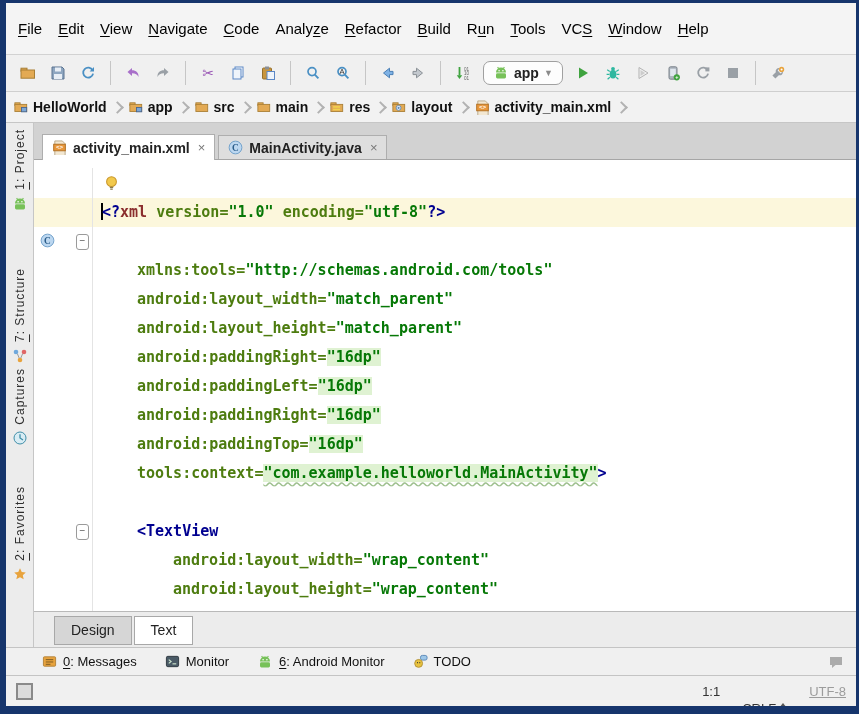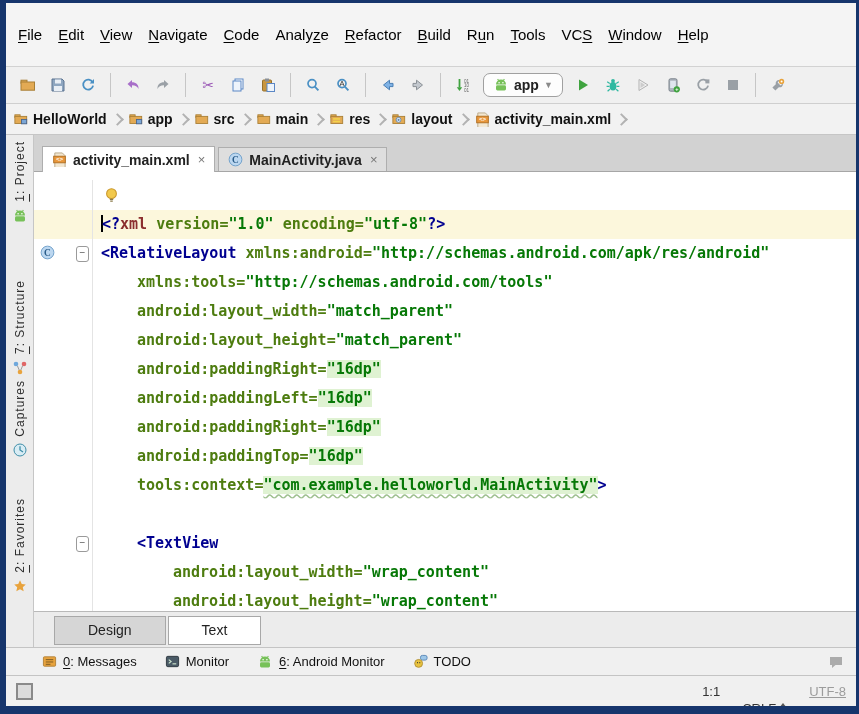--- a/index.html
+++ b/index.html
@@ -4,21 +4,21 @@
 <style>
   html,body{margin:0;padding:0;background:#fff;}
   body{width:859px;height:714px;font-family:"Liberation Sans",sans-serif;-webkit-font-smoothing:antialiased;}
   .window{box-sizing:border-box;width:859px;height:714px;border:solid #16356c;border-width:3px 3px 8px 6px;
           display:flex;flex-direction:column;background:#f0f0f0;overflow:hidden;}
   
   .titlebar{height:26px;flex:0 0 26px;background:linear-gradient(#dfeafb,#b6cde9);display:flex;align-items:center;
             padding:0 6px;gap:6px;border-bottom:1px solid #8fa8c8;overflow:hidden;white-space:nowrap;}
   .title-text{font-size:13px;font-weight:bold;color:#101010;}
   
-  .menubar{height:27px;flex:0 0 27px;background:#f4f4f4;display:flex;align-items:center;padding:18px 4px;
+  .menubar{height:27px;flex:0 0 27px;background:#f4f4f4;display:flex;align-items:center;padding:12px 4px;
            border-bottom:1px solid #d2d2d2;}
   .menu-item{font-size:15px;padding:2px 8px;color:#000;cursor:default;}
   
   .toolbar{height:36px;flex:0 0 36px;display:flex;align-items:center;padding:0 8px;background:#f0f0f0;
            border-bottom:1px solid #cfcfcf;gap:2px;}
   .tb-btn{width:28px;height:28px;display:flex;align-items:center;justify-content:center;border:0;background:transparent;padding:0;}
   .tb-sep{width:1px;height:24px;background:#c6c6c6;margin:0 6px;}
   .combo{display:flex;align-items:center;gap:5px;border:1px solid #a0a0a0;border-radius:7px;background:#fdfdfd;
          padding:1px 9px;height:24px;box-sizing:border-box;font-size:14px;font-weight:bold;color:#222;margin:0 4px;}
   .combo .arrow{color:#8a8a8a;font-size:9px;}
@@ -54,21 +54,21 @@
         background:#fff;color:#555;font-size:10px;line-height:12px;text-align:center;font-weight:normal;font-family:"Liberation Sans",sans-serif;}
   .cicon{position:absolute;left:6px;top:6px;line-height:0;}
   .codeline{padding-left:8px;color:#000;}
   .tag{color:#000090;} .attr{color:#4d7c0f;} .val{color:#067806;} .pi{color:#8b2e2e;}
   .hl{background:#dff2d2;}
   .wavy{text-decoration:underline wavy #9ec08e;text-underline-offset:3px;}
   .caret{display:inline-block;width:2px;height:17px;background:#000;vertical-align:-3px;margin-right:-1px;}
   
   .designbar{height:33px;flex:0 0 33px;background:#ececec;border-top:1px solid #b9b9b9;display:flex;
              align-items:center;padding:2px 0 0 20px;}
-  .dtab{font-size:14px;padding:5px 33px 6px;border:1px solid #a8a8a8;background:#d6d6d6;color:#222;margin-right:2px;}
+  .dtab{font-size:14px;padding:5px 16px 6px;border:1px solid #a8a8a8;background:#d6d6d6;color:#222;margin-right:2px;}
   .dtab.active{background:#fff;}
   
   .toolwinbar{height:27px;flex:0 0 27px;background:#f0f0f0;border-top:1px solid #c4c4c4;display:flex;
               align-items:center;padding:0 12px 0 36px;gap:28px;font-size:13px;color:#111;}
   .twitem{display:flex;align-items:center;gap:6px;}
   .eventlog{margin-left:auto;line-height:0;}
   
   .statusbar{height:30px;flex:0 0 30px;background:#f0f0f0;border-top:1px solid #c4c4c4;display:flex;
              align-items:center;padding:0 10px;font-size:14px;color:#1a1a1a;gap:10px;}
   .sb-square{width:13px;height:13px;border:2px solid #8a8a8a;background:#dcdcdc;flex:0 0 auto;}
@@ -443,21 +443,21 @@
               <svg width="17" height="17" viewBox="0 0 16 16" xmlns="http://www.w3.org/2000/svg">
                 <circle cx="8" cy="6.3" r="4.6" fill="#f2c94c" stroke="#c9972c"></circle>
                 <path d="M6.4 11.6h3.2M6.8 13.2h2.4" stroke="#8a7a4a" stroke-width="1.2"></path>
               </svg>
             </span>
           </div>
           <div class="code-row cur"><span class="gutter"></span><span class="codeline" style="padding-left: 8px;"><span class="caret"></span><span class="tag">&lt;?</span><span class="pi">xml </span><span class="attr">version=</span><span class="val">"1.0" </span><span class="attr">encoding=</span><span class="val">"utf-8"</span><span class="tag">?&gt;</span></span></div>
           <div class="code-row"><span class="gutter"><span class="cicon"><svg width="15" height="15" viewBox="0 0 16 16" xmlns="http://www.w3.org/2000/svg">
                   <circle cx="8" cy="8" r="6.8" fill="#bcd7f0" stroke="#6d9ec9"></circle>
                   <text x="8" y="11.4" font-size="10" text-anchor="middle" fill="#2b5d8a" font-family="Liberation Serif,serif">C</text>
-                </svg></span><span class="fold">−</span></span><span class="codeline" style="padding-left: 8px;"><span class="tag">&lt;RelativeLayout </span><span class="attr">xmlns:android=</span><span class="val">"http://schemas.android.com/apk/res/android"</span></span></div>
+                </svg></span><span class="fold">−</span></span></div>
           <div class="code-row"><span class="gutter"></span><span class="codeline" style="padding-left: 44px;"><span class="attr">xmlns:tools=</span><span class="val">"http://schemas.android.com/tools"</span></span></div>
           <div class="code-row"><span class="gutter"></span><span class="codeline" style="padding-left: 44px;"><span class="attr">android:layout_width=</span><span class="val">"match_parent"</span></span></div>
           <div class="code-row"><span class="gutter"></span><span class="codeline" style="padding-left: 44px;"><span class="attr">android:layout_height=</span><span class="val">"match_parent"</span></span></div>
           <div class="code-row"><span class="gutter"></span><span class="codeline" style="padding-left: 44px;"><span class="attr">android:paddingRight=</span><span class="val hl">"16dp"</span></span></div>
           <div class="code-row"><span class="gutter"></span><span class="codeline" style="padding-left: 44px;"><span class="attr">android:paddingLeft=</span><span class="val hl">"16dp"</span></span></div>
           <div class="code-row"><span class="gutter"></span><span class="codeline" style="padding-left: 44px;"><span class="attr">android:paddingRight=</span><span class="val hl">"16dp"</span></span></div>
           <div class="code-row"><span class="gutter"></span><span class="codeline" style="padding-left: 44px;"><span class="attr">android:paddingTop=</span><span class="val hl">"16dp"</span></span></div>
           <div class="code-row"><span class="gutter"></span><span class="codeline" style="padding-left: 44px;"><span class="attr">tools:context=</span><span class="val hl wavy">"com.example.helloworld.MainActivity"</span><span class="tag">&gt;</span></span></div>
           <div class="code-row"><span class="gutter"></span><span class="codeline" style="padding-left: 8px;"></span></div>
           <div class="code-row"><span class="gutter"><span class="fold">−</span></span><span class="codeline" style="padding-left: 44px;"><span class="tag">&lt;TextView</span></span></div>

